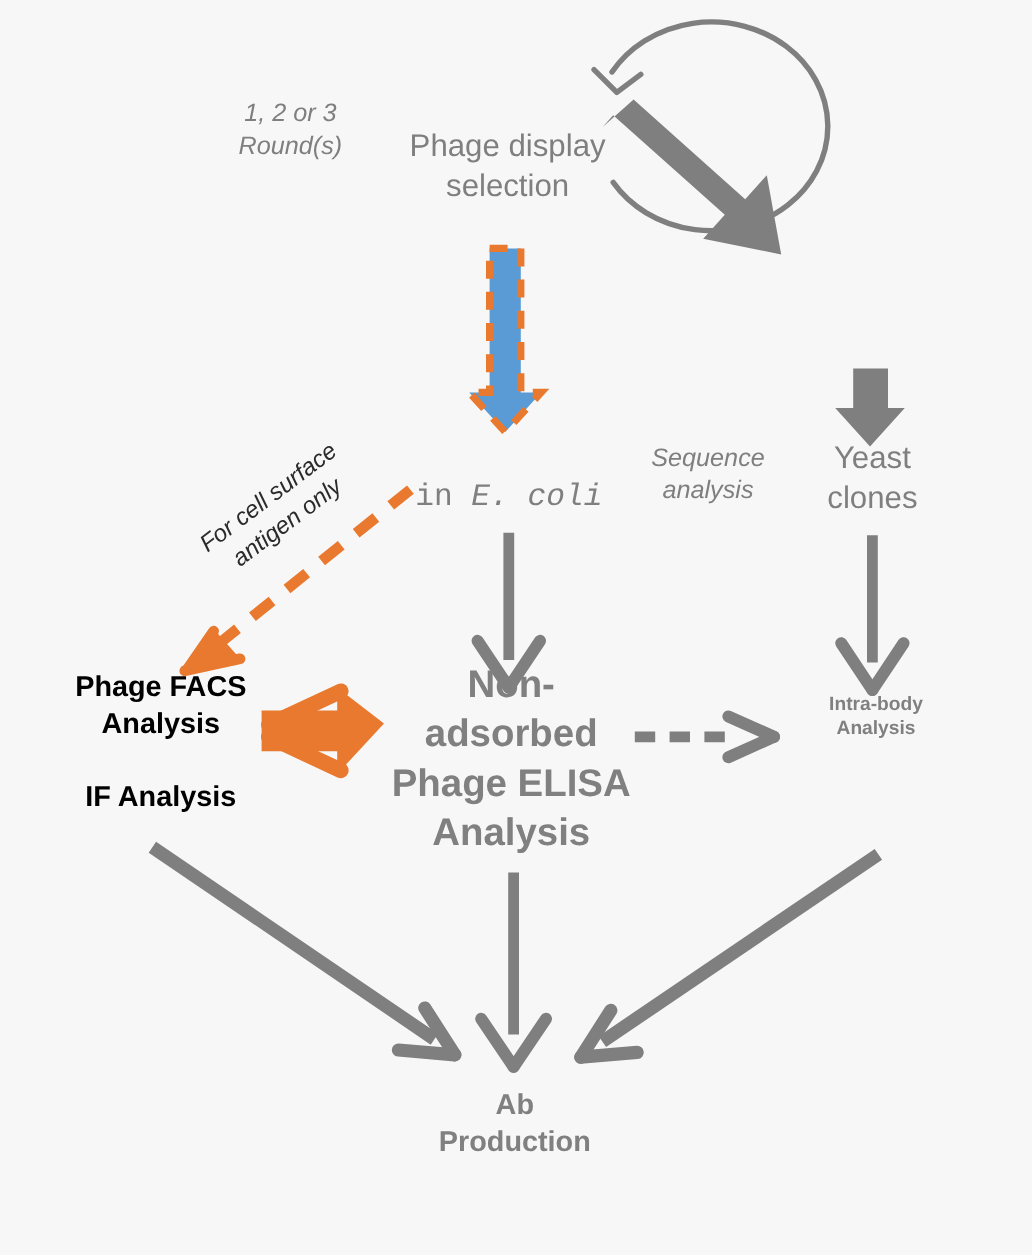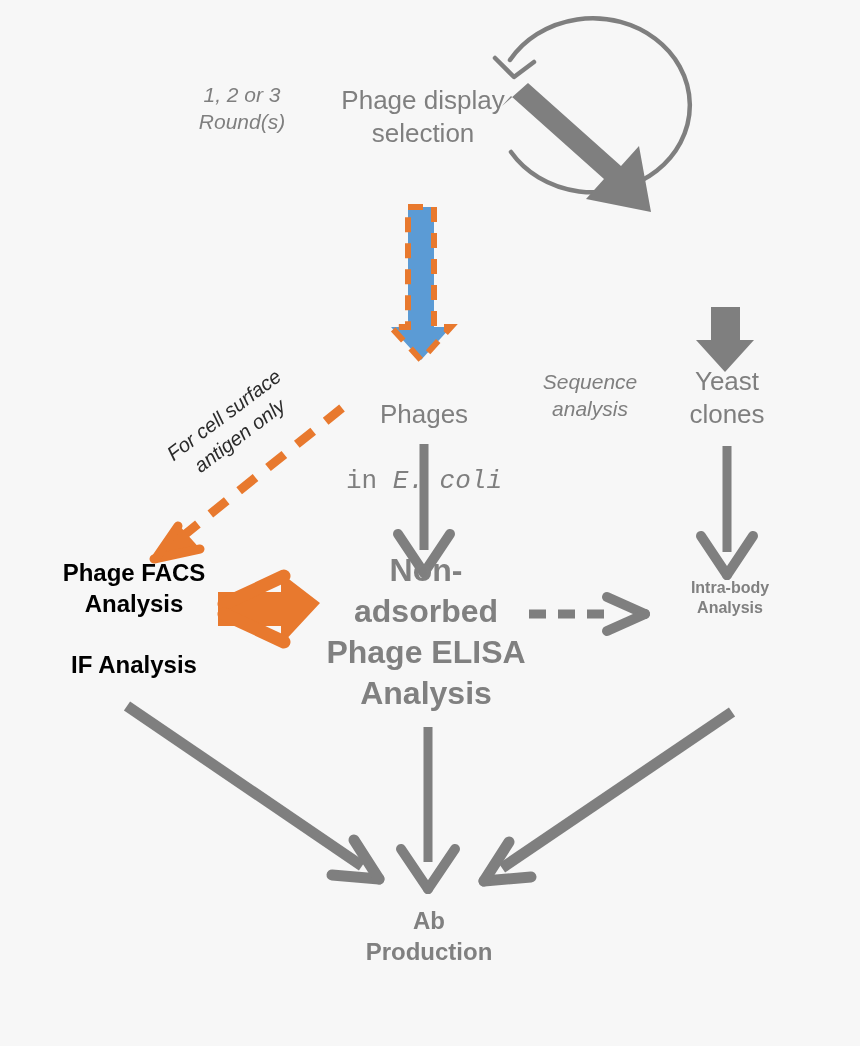--- a/index.html
+++ b/index.html
@@ -162,26 +162,25 @@
       <line x1="700" y1="712" x2="470" y2="868" stroke="#7f7f7f" stroke-width="11"></line>
       <path d="M 452 881 L 499 877" stroke="#7f7f7f" stroke-width="11" stroke-linecap="round" fill="none"></path>
       <path d="M 452 881 L 477 842" stroke="#7f7f7f" stroke-width="11" stroke-linecap="round" fill="none"></path>
     </g>
 
   </svg>
 
   <div class="node ital-gray" style="left:145px; top:82px; width:130px; font-size:21px;">1, 2 or 3
 Round(s)</div>
 
-  <div class="node gray-reg" style="left:283px; top:84px; width:216px; font-size:26px;">Phage display
+  <div class="node gray-reg" style="left:283px; top:105px; width:216px; font-size:26px;">Phage display
 selection</div>
 
 
   <div class="node gray-reg" style="left:312px; top:365px; width:160px; font-size:26px;">
-    <div>Phages</div>
     <div style="white-space:normal;font-family:Liberation Mono, monospace;">
       <span>in </span><span class="em-i">E. coli</span>
     </div>
   </div>
 
   <div class="node gray-reg" style="left:625px; top:365px; width:140px; font-size:26px;">Yeast
 clones</div>
 
   <div class="node ital-gray" style="left:492px; top:369px; width:132px; font-size:21px;">Sequence
 analysis</div>

